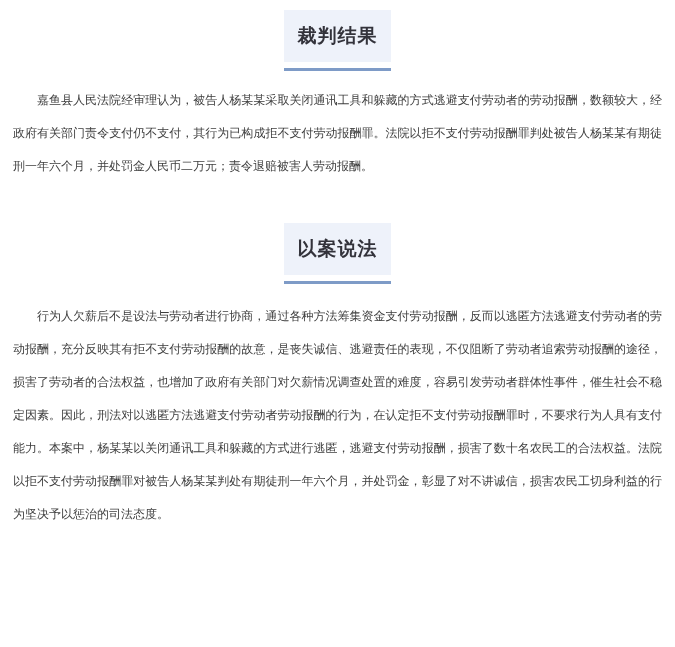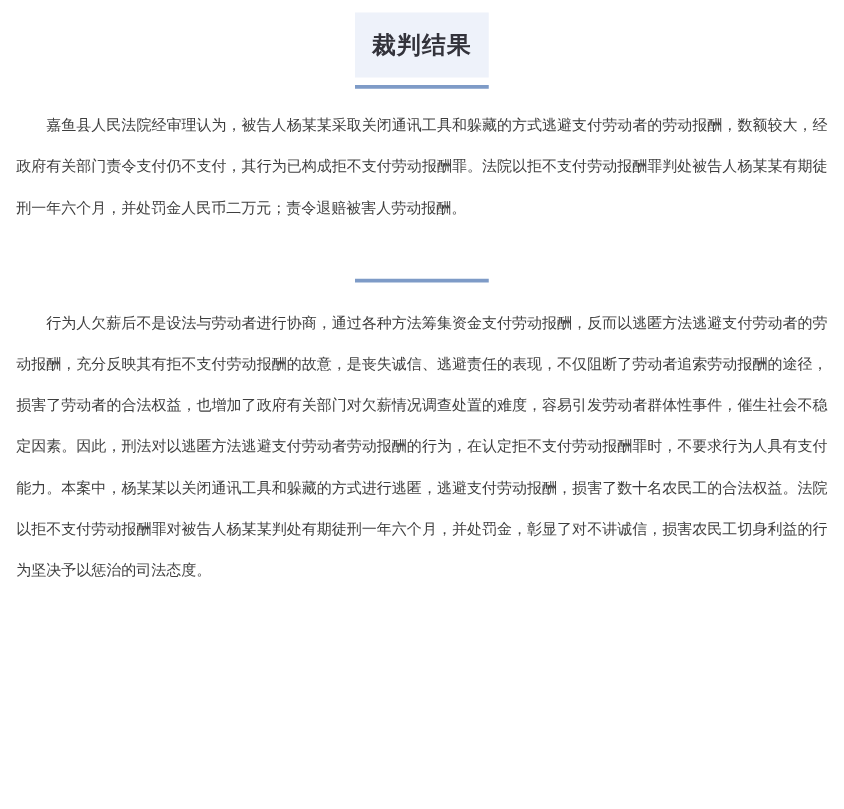--- a/index.html
+++ b/index.html
@@ -69,18 +69,19 @@
   <section class="sec">
     <div class="sec-header">
       <div class="heading-box">裁判结果</div>
       <div class="heading-line"></div>
     </div>
     <p class="para">嘉鱼县人民法院经审理认为，被告人杨某某采取关闭通讯工具和躲藏的方式逃避支付劳动者的劳动报酬，数额较大，经政府有关部门责令支付仍不支付，其行为已构成拒不支付劳动报酬罪。法院以拒不支付劳动报酬罪判处被告人杨某某有期徒刑一年六个月，并处罚金人民币二万元；责令退赔被害人劳动报酬。</p>
   </section>
 
   <section class="sec sec2">
     <div class="sec-header">
+      <div class="heading-box">以案说法</div>
       <div class="heading-line"></div>
     </div>
     <p class="para">行为人欠薪后不是设法与劳动者进行协商，通过各种方法筹集资金支付劳动报酬，反而以逃匿方法逃避支付劳动者的劳动报酬，充分反映其有拒不支付劳动报酬的故意，是丧失诚信、逃避责任的表现，不仅阻断了劳动者追索劳动报酬的途径，损害了劳动者的合法权益，也增加了政府有关部门对欠薪情况调查处置的难度，容易引发劳动者群体性事件，催生社会不稳定因素。因此，刑法对以逃匿方法逃避支付劳动者劳动报酬的行为，在认定拒不支付劳动报酬罪时，不要求行为人具有支付能力。本案中，杨某某以关闭通讯工具和躲藏的方式进行逃匿，逃避支付劳动报酬，损害了数十名农民工的合法权益。法院以拒不支付劳动报酬罪对被告人杨某某判处有期徒刑一年六个月，并处罚金，彰显了对不讲诚信，损害农民工切身利益的行为坚决予以惩治的司法态度。</p>
   </section>
 
 </div>
 
 </body></html>

